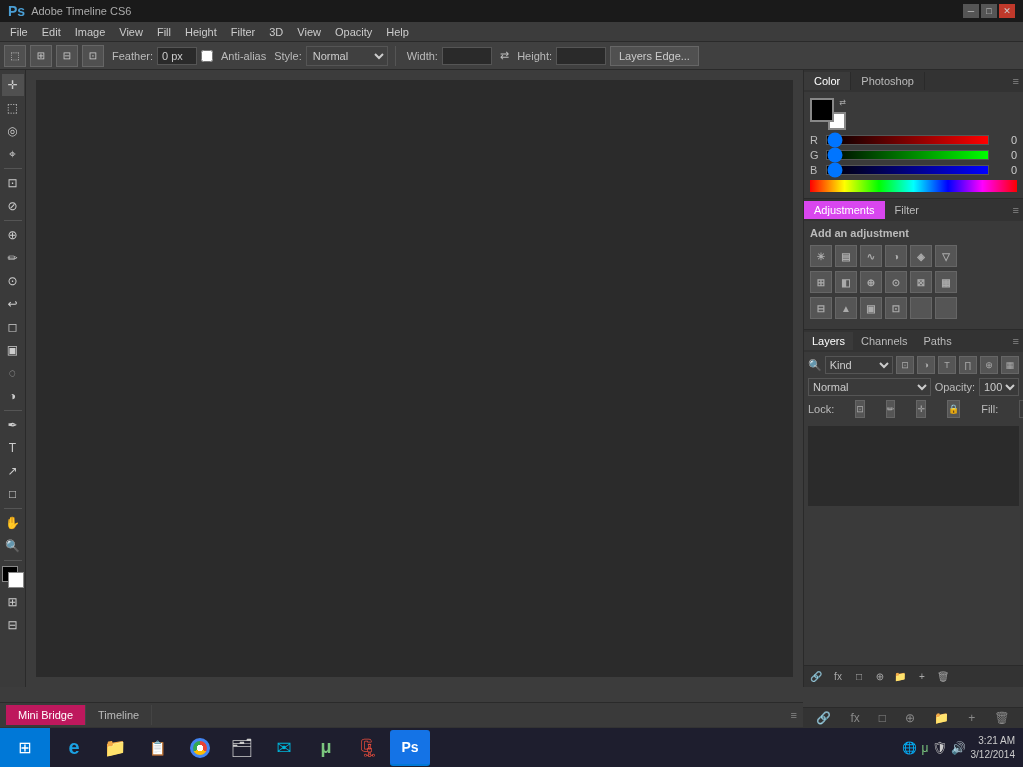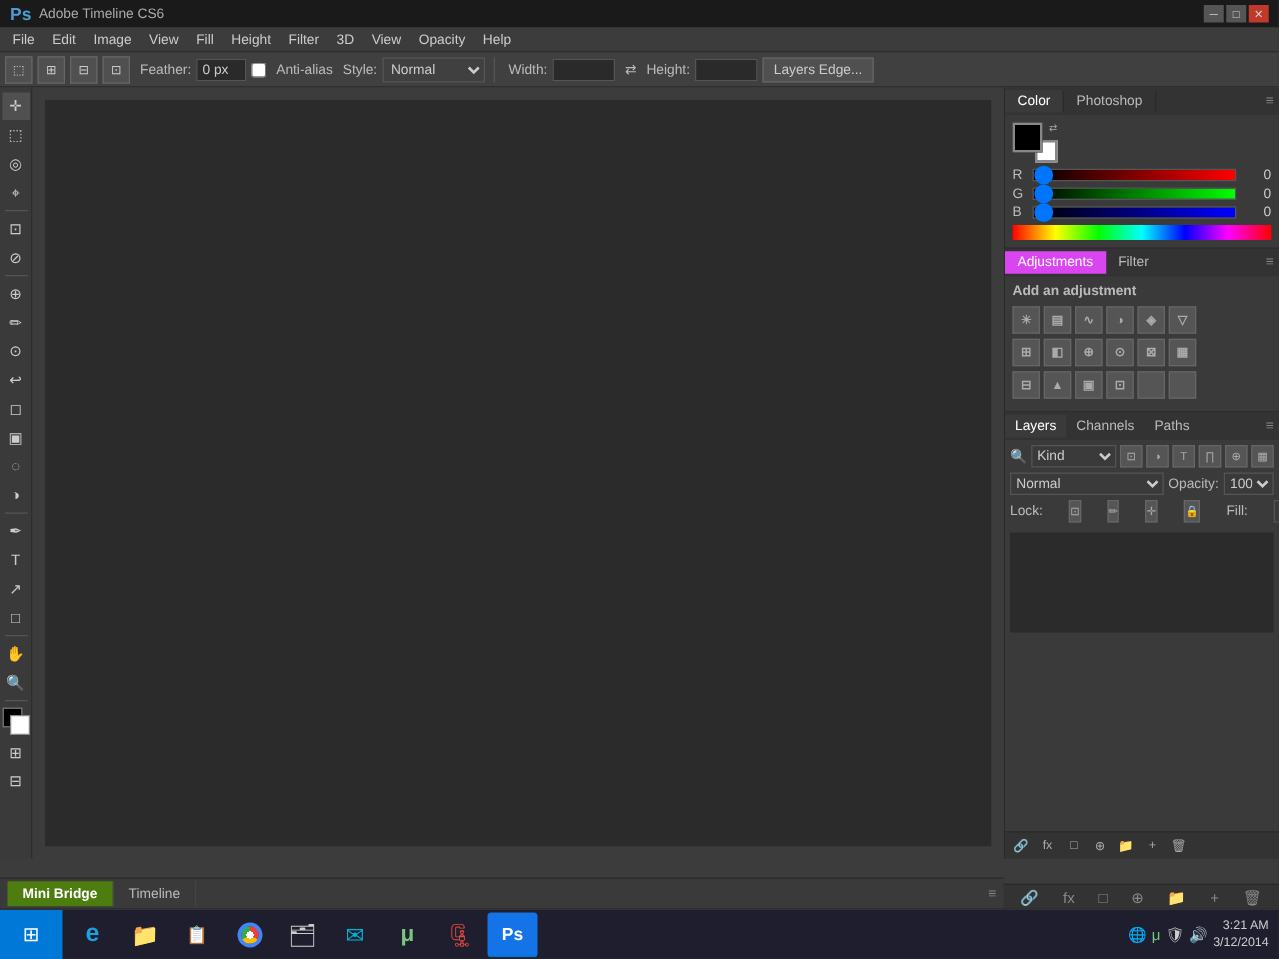--- a/index.html
+++ b/index.html
@@ -329,21 +329,21 @@
       gap: 0;
       border-top: 1px solid #2a2a2a;
     }
     .bottom-tab {
       padding: 4px 12px;
       font-size: 11px;
       cursor: pointer;
       color: #bbb;
       border-right: 1px solid #444;
     }
-    .bottom-tab.active { background: #4d7c0f; color: #fff; font-weight: bold; }
+    .bottom-tab.active { background: #be185d; color: #fff; }
     .bottom-options { margin-left: auto; color: #888; cursor: pointer; }
 
     
     #layers-bottom {
       height: 22px;
       background: #333;
       display: flex;
       align-items: center;
       padding: 0 4px;
       gap: 3px;

